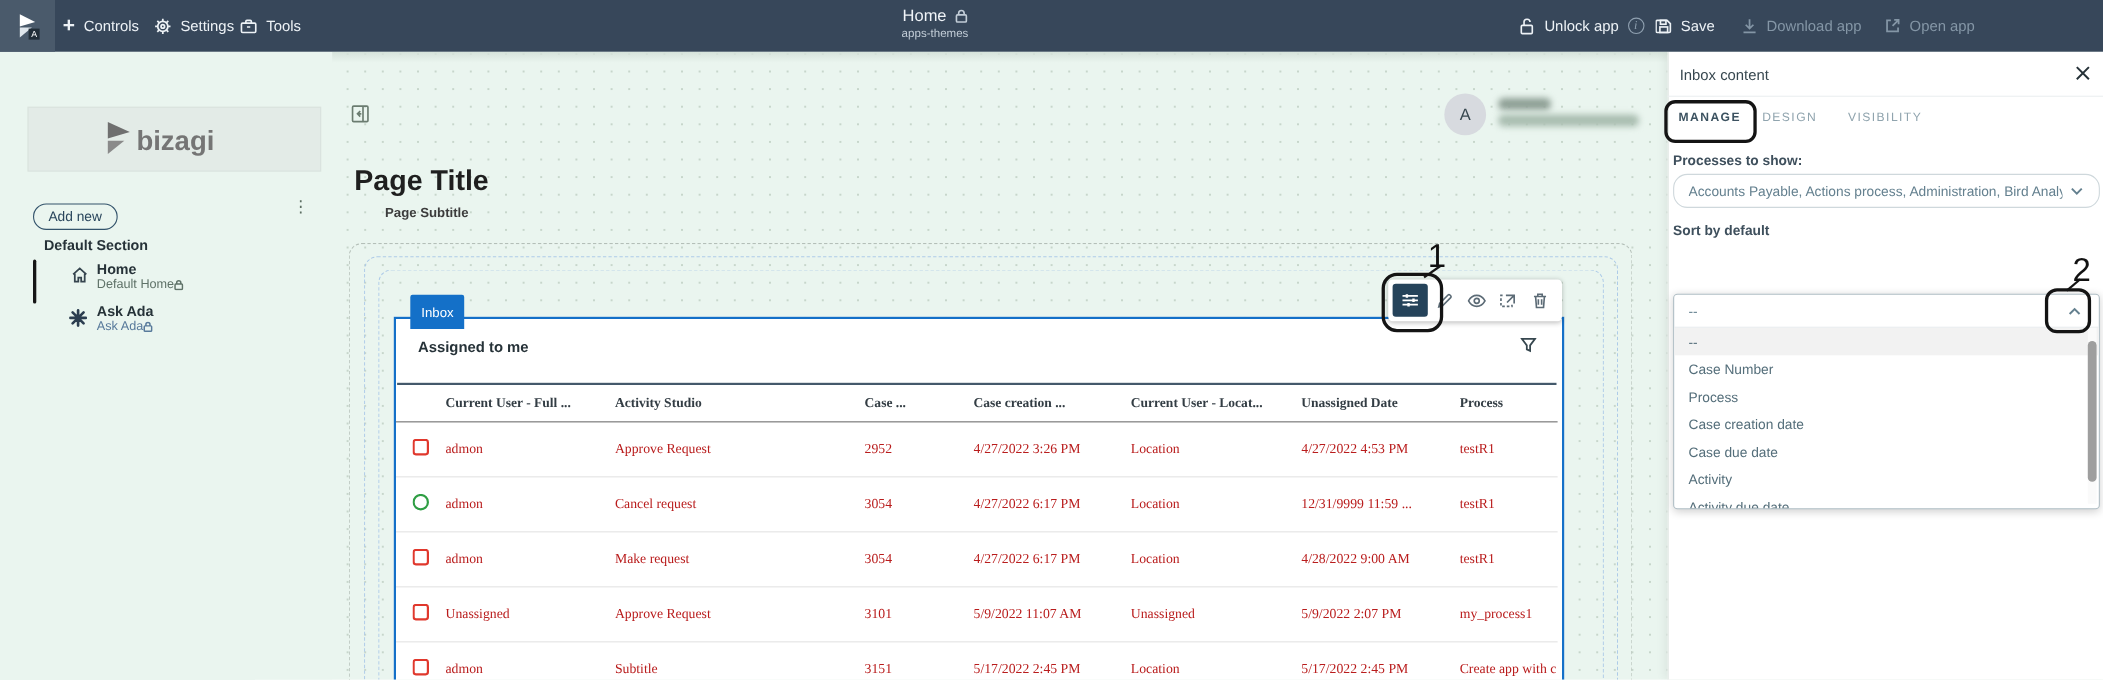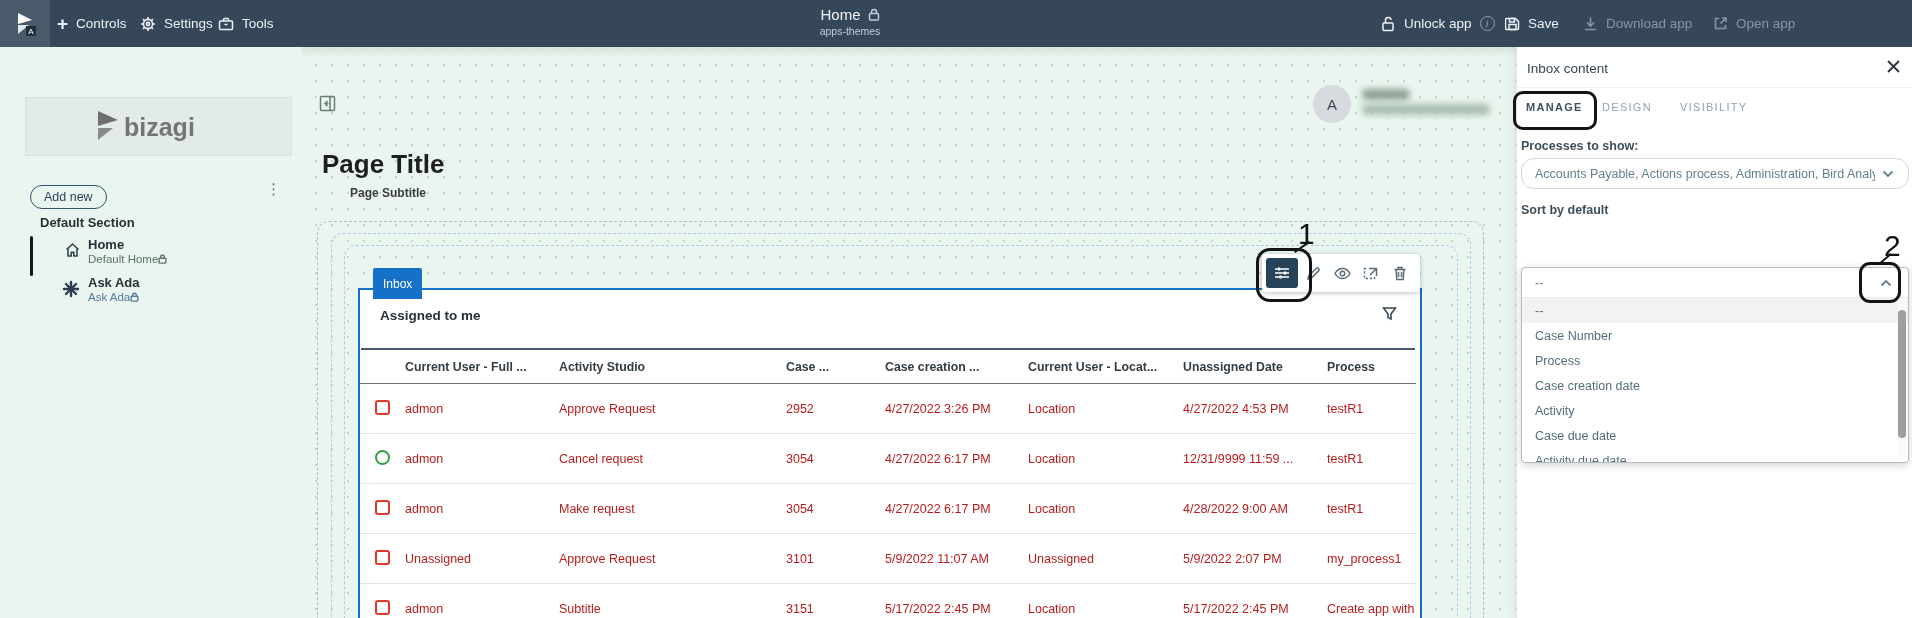--- a/index.html
+++ b/index.html
@@ -53,21 +53,21 @@
   .dbB{left:344px;top:245px;width:1112px;height:395px;}
   .widget{left:358px;top:288px;width:1060px;height:350px;background:#fff;border:2px solid #1470c8;z-index:6;}
   .inbox-tag{left:373px;top:268px;height:31px;padding:0 10px;background:#1470c8;color:#fff;font-size:12px;display:flex;align-items:center;border-radius:2px 2px 0 0;z-index:7;}
   .wtab{left:380px;top:308px;font-size:13.5px;font-weight:bold;color:#263238;z-index:8;}
   .funnel{left:1382px;top:306px;z-index:8;color:#37474f;cursor:pointer;}
   .strip-line{left:361px;top:348px;width:1054px;height:2px;background:#44596b;z-index:8;}
 
   
   .tbl{left:360px;top:350px;width:1056px;z-index:7;}
   .trow{display:grid;grid-template-columns:30px 154px 227px 99px 143px 155px 144px auto;
-        padding-left:15px;align-items:center;overflow:hidden;}
+        padding-left:15px;align-items:center;overflow:hidden;font-family:Liberation Serif, serif;}
   .thead{height:33px;border-bottom:1px solid #6f6f6f;font-size:12.3px;font-weight:bold;color:#333d44;}
   .tbody-row{height:49px;border-bottom:1px solid #e3e3e3;font-size:12.5px;color:#b91c1c;}
   .cell{white-space:nowrap;overflow:hidden;}
   .stat{width:11px;height:11px;}
   .st-red{border:2px solid #e0382d;border-radius:3px;}
   .st-green{border:2px solid #2f9e44;border-radius:50%;}
 
   
   .toolbar{left:1262px;top:254px;width:158px;height:38px;background:#fff;border-radius:4px;
            box-shadow:0 1px 5px rgba(0,0,0,.25);display:flex;align-items:center;z-index:20;}
@@ -405,22 +405,22 @@
       <span class="chev">
         <svg width="12" height="8" viewBox="0 0 12 8" fill="none" stroke="#64808f" stroke-width="1.8">
             <path d="M1.5 6.5L6 2l4.5 4.5"></path>
           </svg>
       </span>
     </div>
     <div class="opt hl">--</div>
     <div class="opt">Case Number</div>
     <div class="opt">Process</div>
     <div class="opt">Case creation date</div>
+    <div class="opt">Case due date</div>
     <div class="opt">Activity</div>
-    <div class="opt">Case due date</div>
     <div class="opt">Activity due date</div>
     <div class="sb-track"></div>
     <div class="sb-thumb"></div>
   </div>
 
   <div class="abs ring ring2"></div>
   <div class="abs num num2">2</div>
   <div class="abs conn2"></div>
 
 </div>

